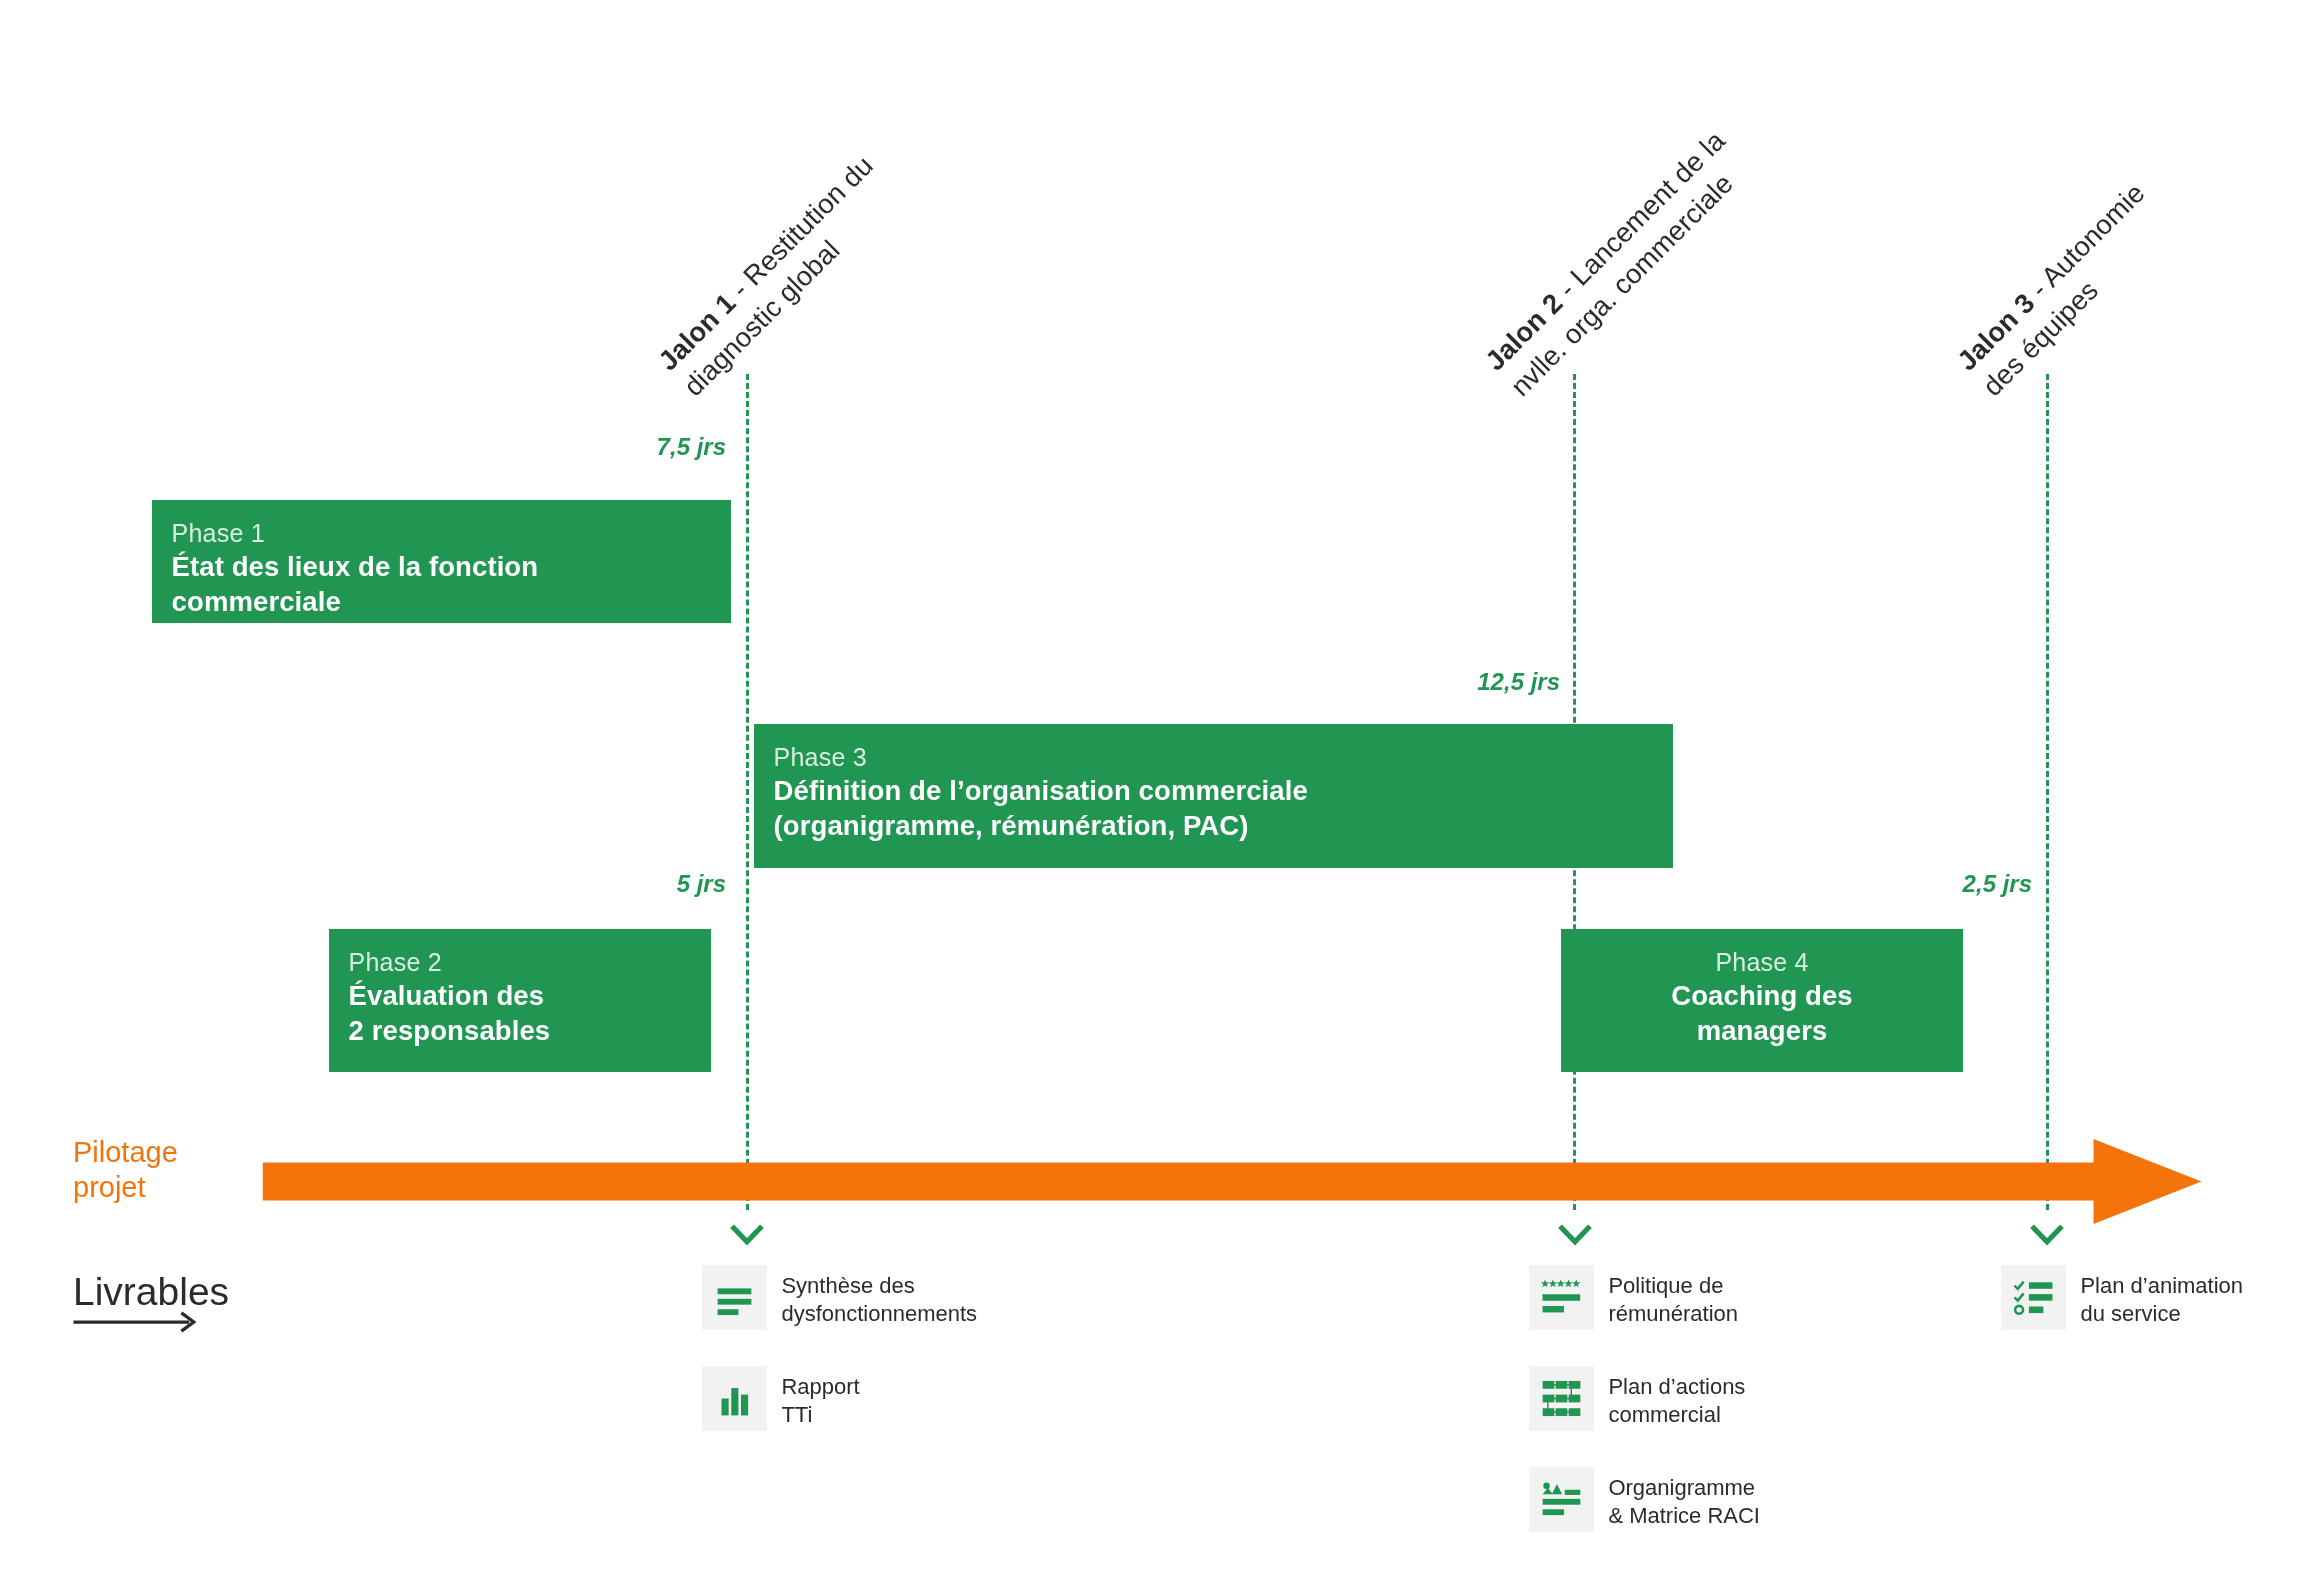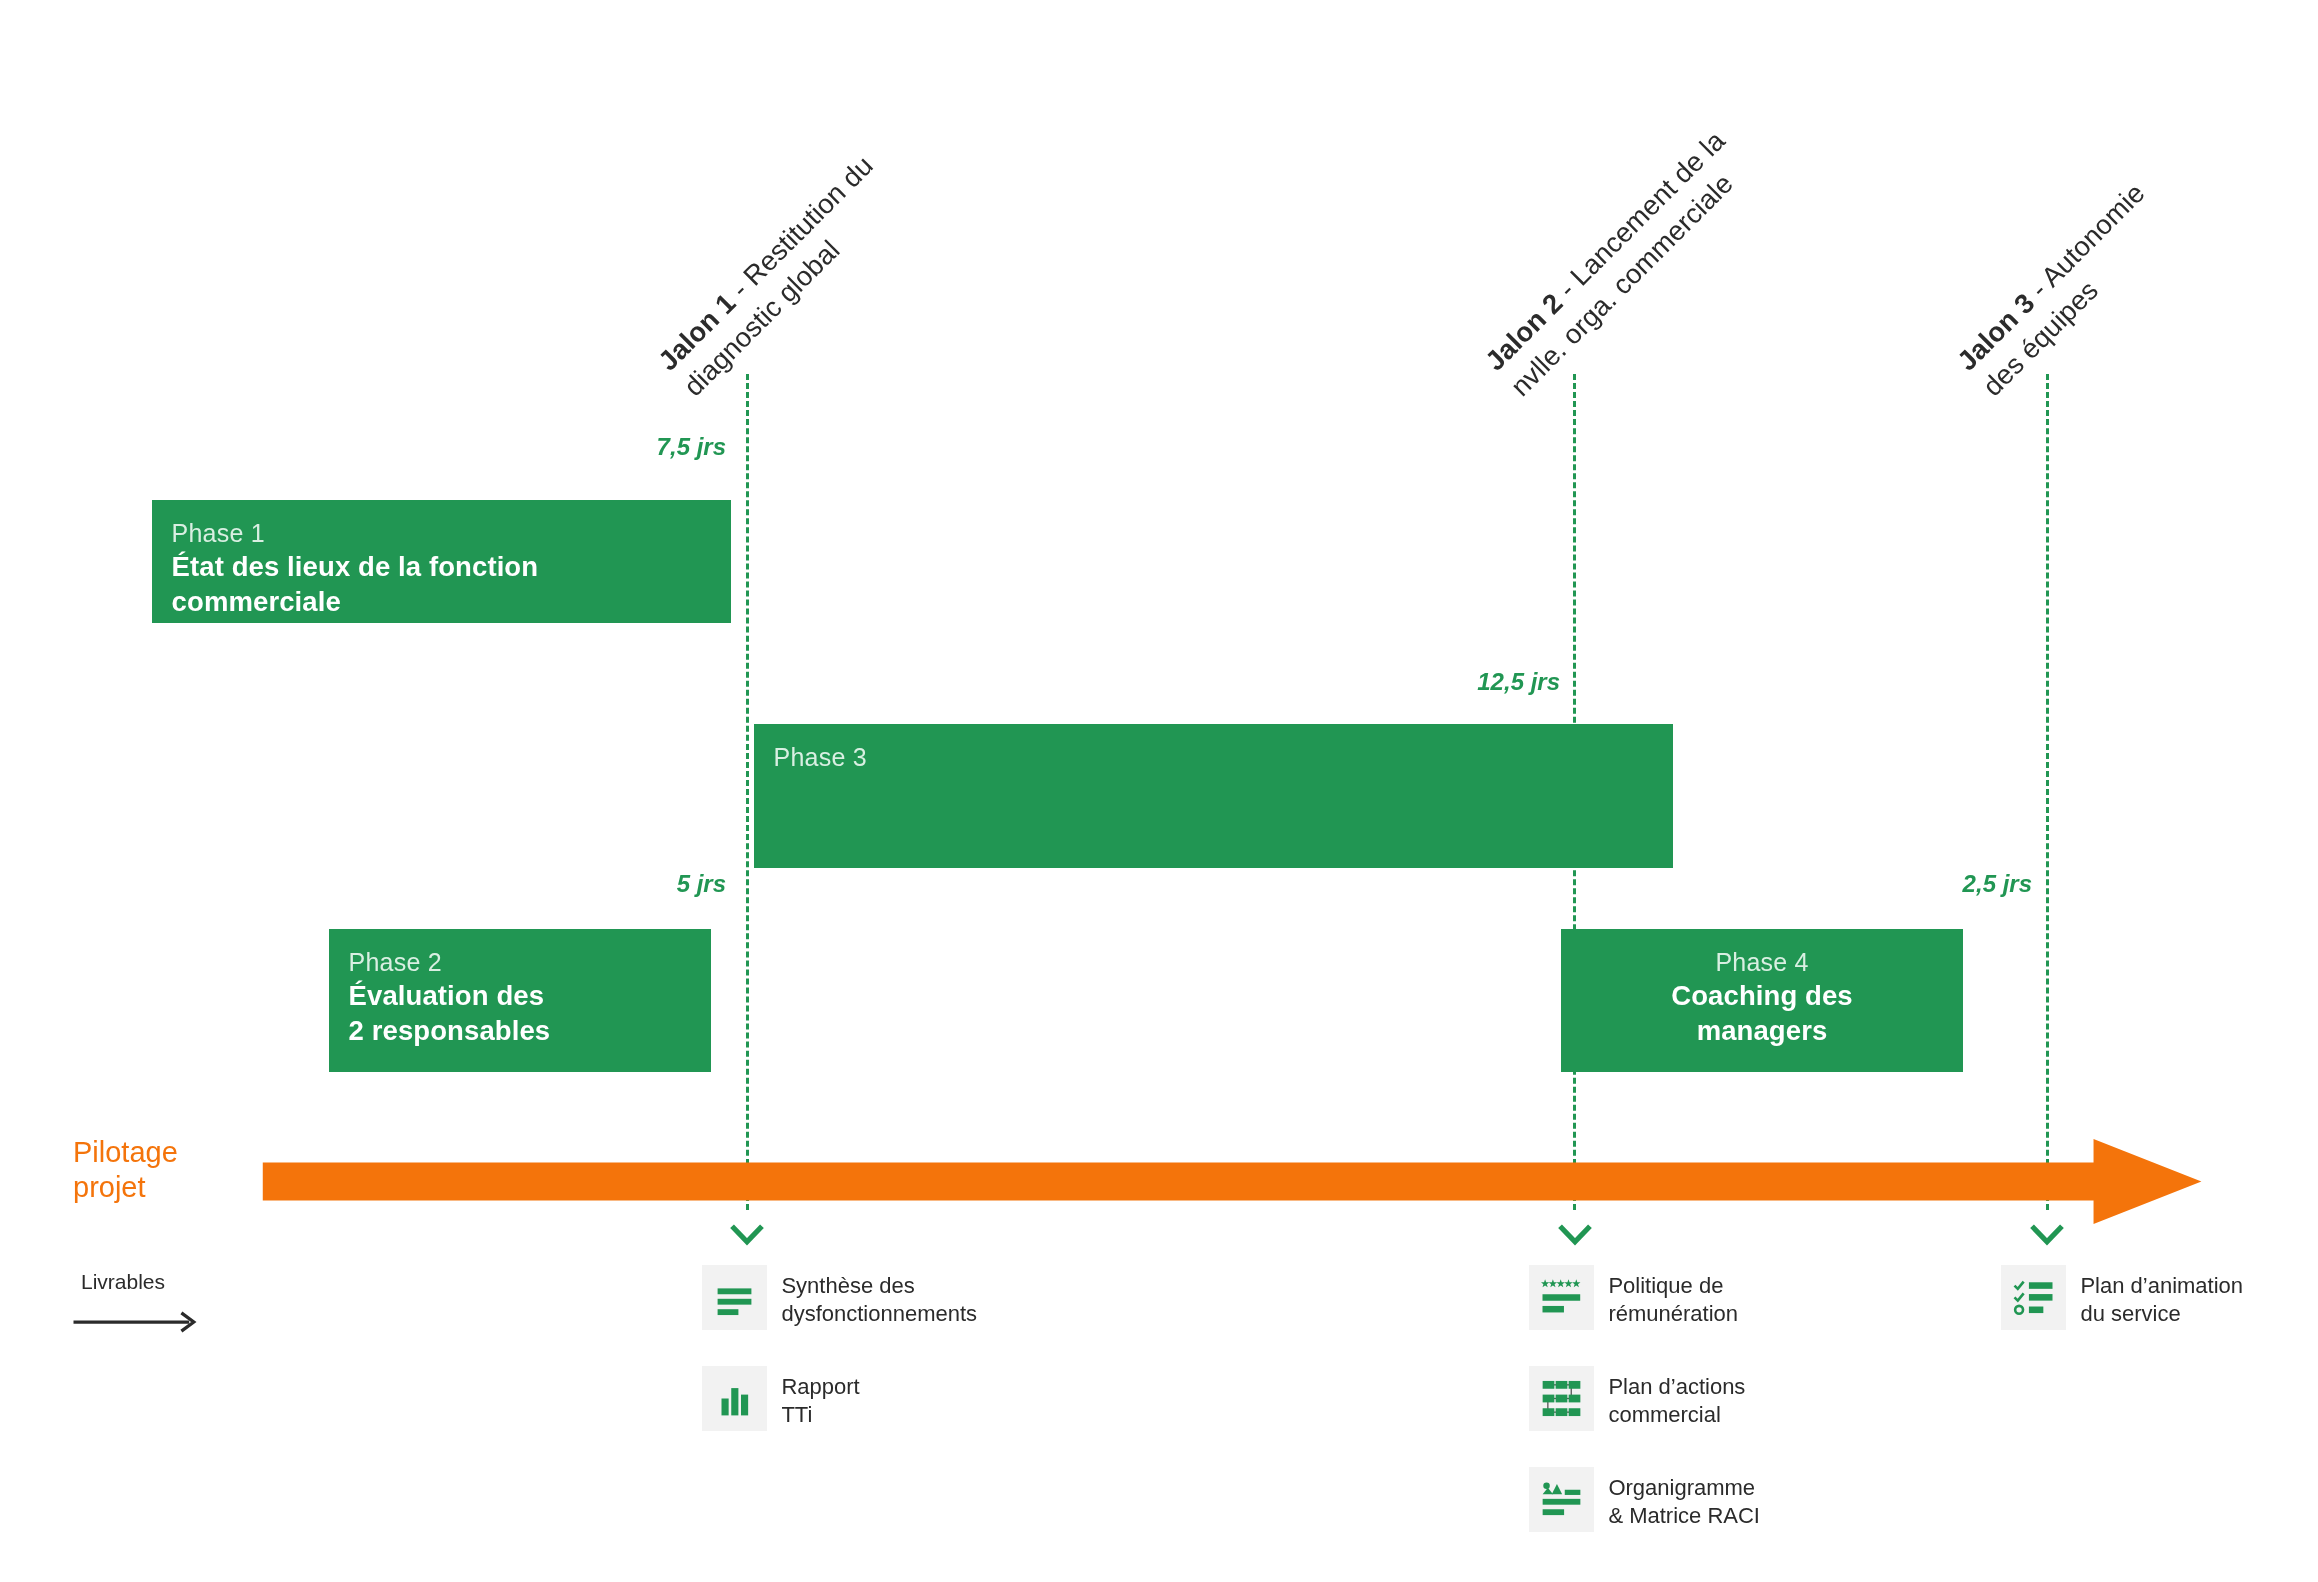--- a/index.html
+++ b/index.html
@@ -72,24 +72,23 @@
     font-size: 29px;
     line-height: 1.22;
     color: #F4740B;
     white-space: pre-line;
   }
   .pilotage-arrow { position: absolute; }
 
   
   .livrables-label {
     position: absolute;
-    font-size: 21px;
+    font-size: 39px;
     color: #2b2b2b;
     white-space: nowrap;
-    margin-left: 8px;
   }
   .livrables-arrow { position: absolute; }
 
   .chevron { position: absolute; }
 
   
   .deliv {
     position: absolute;
     display: flex;
     align-items: flex-start;
@@ -136,20 +135,22 @@
   <div class="dur" style="left:497px; top:433px; width:229px;">7,5 jrs</div>
   <div class="phase-bar" style="left:152px; top:500px; width:579px; height:123px;">
     <div class="p-num">Phase 1</div>
     <div class="p-title">État des lieux de la fonction
 commerciale</div>
   </div>
 
   <div class="dur" style="left:1315px; top:668px; width:245px;">12,5 jrs</div>
   <div class="phase-bar" style="left:754px; top:724px; width:919px; height:144px;">
     <div class="p-num">Phase 3</div>
+    <div class="p-title">Définition de l’organisation commerciale
+(organigramme, rémunération, PAC)</div>
   </div>
 
   <div class="dur" style="left:510px; top:870px; width:216px;">5 jrs</div>
   <div class="phase-bar" style="left:329px; top:929px; width:382px; height:143px;">
     <div class="p-num">Phase 2</div>
     <div class="p-title">Évaluation des
 2 responsables</div>
   </div>
 
   <div class="dur" style="left:1806px; top:870px; width:226px;">2,5 jrs</div>

